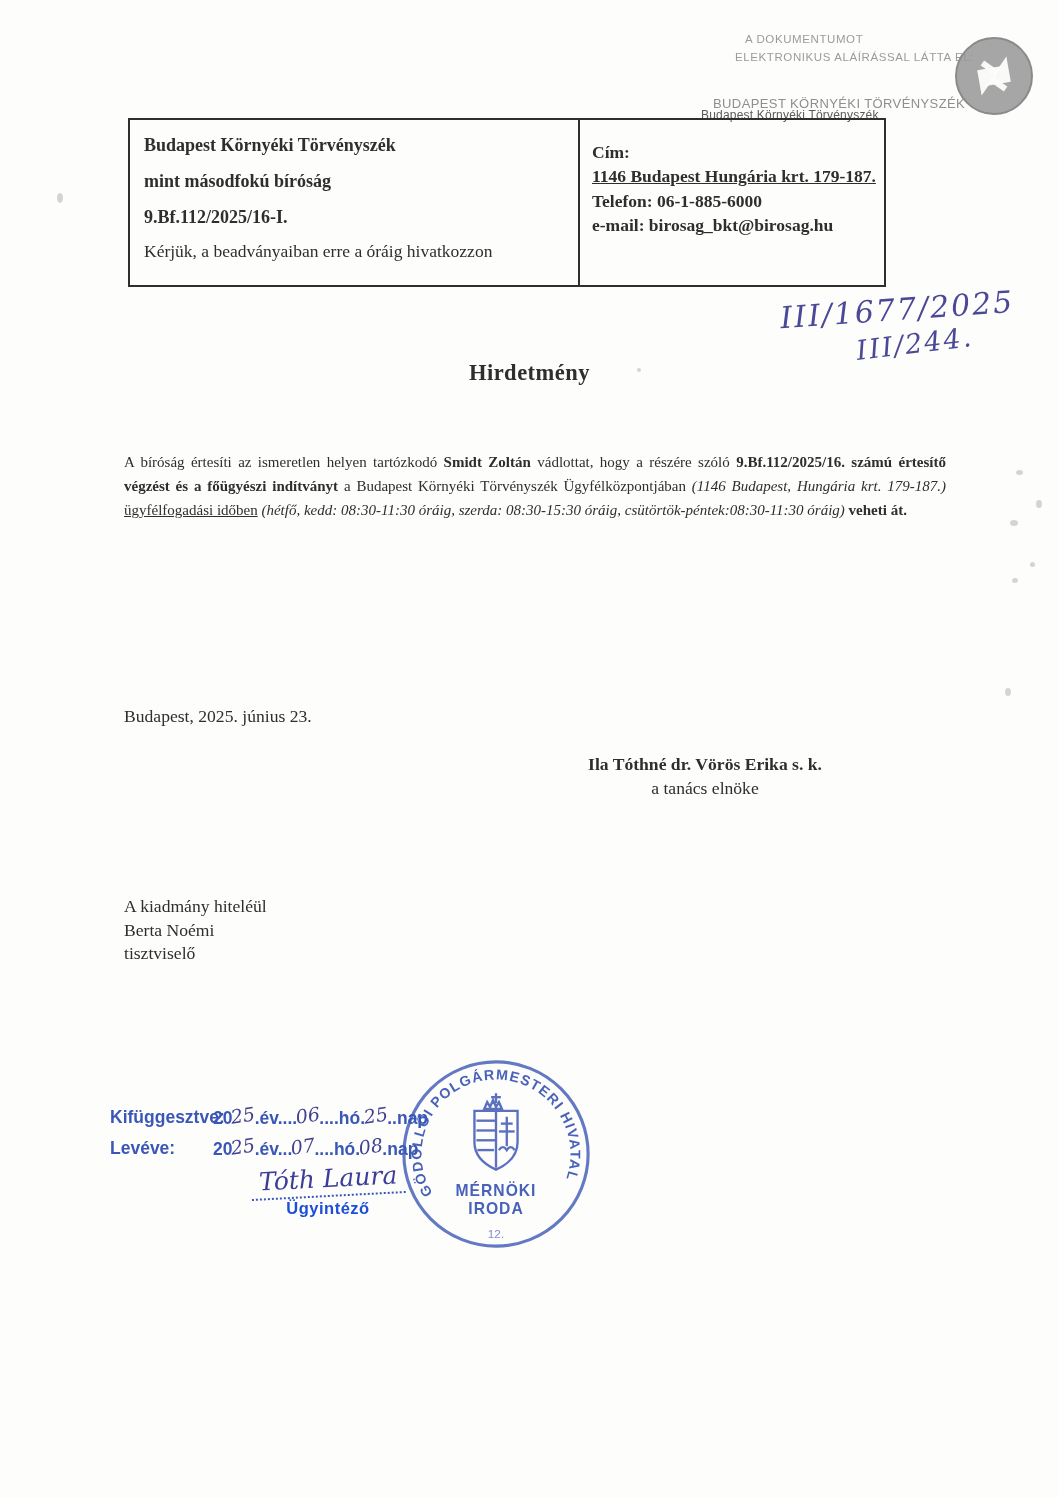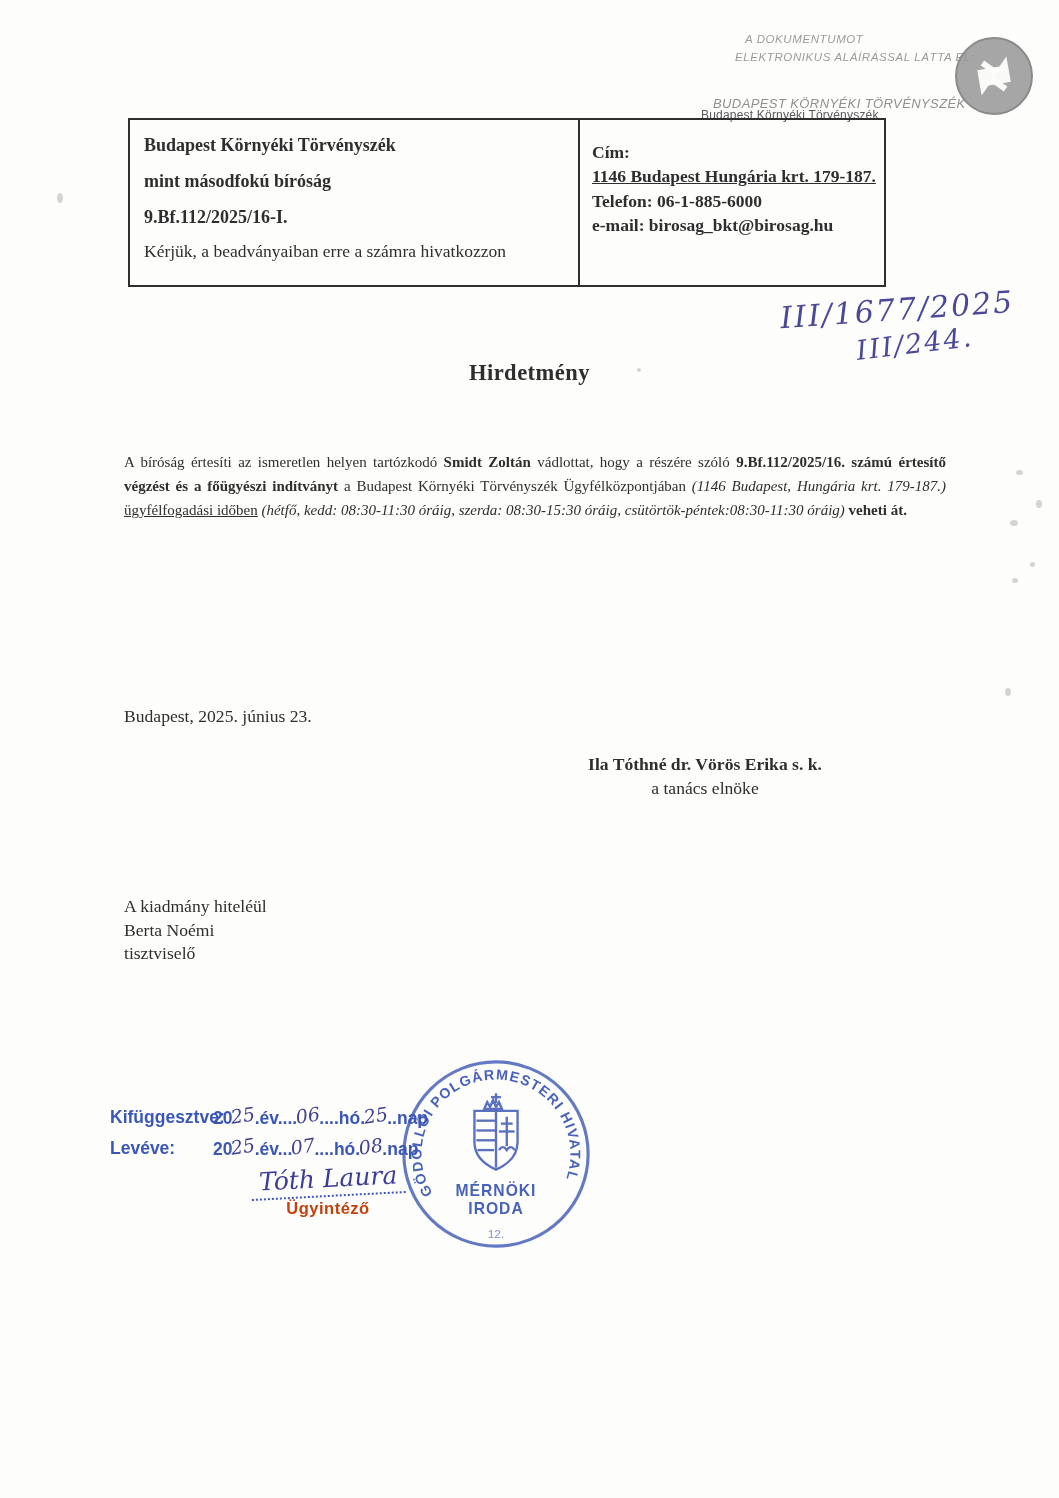--- a/index.html
+++ b/index.html
@@ -6,21 +6,21 @@
   .page{
     position:relative;
     width:1059px;height:1498px;
     margin:0 auto;
     background:#fdfdfb;
     overflow:hidden;
     font-family:"Liberation Serif", serif;
     color:#2e2e2e;
   }
   
-  .esig{position:absolute;font-family:"Liberation Sans", sans-serif;font-style:italic;color:#9b9b9b;white-space:nowrap;}
+  .esig{position:absolute;font-family:"Liberation Sans", sans-serif;color:#9b9b9b;white-space:nowrap;}
   .esig-1{left:745px;top:33px;font-size:11.5px;letter-spacing:.6px;}
   .esig-2{left:735px;top:51px;font-size:11.5px;letter-spacing:.6px;}
   .esig-3{left:713px;top:96px;font-size:13px;letter-spacing:.4px;color:#8f8f8f;}
   .esig-4{left:701px;top:108px;font-size:12px;font-style:normal;color:#5a5a5a;letter-spacing:.2px;}
   .logo-wrap{position:absolute;left:953px;top:35px;width:82px;height:82px;}
   
   .hbox{position:absolute;border:2px solid #2f2f2f;background:transparent;box-sizing:border-box;}
   .hbox-left{left:128px;top:118px;width:452px;height:169px;padding:7px 14px;}
   .hbox-right{left:578px;top:118px;width:308px;height:169px;padding:20px 12px;}
   .hbox-left .bl{font-size:18px;font-weight:bold;line-height:36px;white-space:nowrap;}
@@ -43,21 +43,21 @@
   .sig-name{font-size:17.6px;font-weight:bold;line-height:24px;}
   .sig-title{font-size:17.6px;line-height:24px;}
   .attest{position:absolute;left:124px;top:895px;font-size:17.6px;line-height:23.6px;}
   
   .post-stamp{position:absolute;left:110px;top:1102px;font-family:"Liberation Sans", sans-serif;color:#3a57b8;font-weight:bold;font-size:17.5px;}
   .stamp-row{display:flex;line-height:30px;white-space:nowrap;}
   .stamp-label{width:103px;}
   .hw{display:inline-block;font-family:"DejaVu Serif", serif;font-weight:normal;font-style:italic;color:#41418f;font-size:19px;transform:rotate(-8deg) translateY(-2px);margin:0 -1px;}
   .clerk{position:absolute;left:243px;top:1164px;width:170px;text-align:center;font-family:"Liberation Sans", sans-serif;}
   .clerk-sig{display:inline-block;font-family:"DejaVu Serif", serif;font-style:italic;font-size:25px;color:#3d3d99;transform:rotate(-3deg);border-bottom:2px dotted #3a57b8;padding:0 8px 2px 8px;}
-  .clerk-title{font-size:16.5px;color:#c2410c;font-weight:bold;margin-top:2px;letter-spacing:.5px;}
+  .clerk-title{font-size:16.5px;color:#1d4ed8;font-weight:bold;margin-top:2px;letter-spacing:.5px;}
   
   .seal{position:absolute;left:398px;top:1056px;width:196px;height:196px;opacity:.92;}
   
   .speck{position:absolute;background:#b5b3ae;border-radius:50%;opacity:.55;}
 </style>
 </head>
 <body>
 
 <div class="page">
 
@@ -72,21 +72,21 @@
       <path d="M24,34 L40,34 L40,18 L58,36 L40,54 L40,40 L24,40 Z" fill="#fdfdfb" opacity="0.95" transform="rotate(35 41 41)"></path>
       <path d="M24,34 L40,34 L40,18 L58,36 L40,54 L40,40 L24,40 Z" fill="#fdfdfb" opacity="0.95" transform="rotate(215 41 41)"></path>
       <circle cx="41" cy="41" r="38" fill="none" stroke="#8a8a8a" stroke-width="2"></circle>
     </svg>
   </div>
 
   <div class="hbox hbox-left">
     <div class="bl">Budapest Környéki Törvényszék</div>
     <div class="bl">mint másodfokú bíróság</div>
     <div class="bl">9.Bf.112/2025/16-I.</div>
-    <div class="rl">Kérjük, a beadványaiban erre a számra hivatkozzon</div>
+    <div class="rl">Kérjük, a beadványaiban erre a óráig hivatkozzon</div>
   </div>
   <div class="hbox hbox-right">
     <div>Cím:</div>
     <div class="u">1146 Budapest Hungária krt. 179-187. </div>
     <div>Telefon: 06-1-885-6000</div>
     <div>e-mail: birosag_bkt@birosag.hu</div>
   </div>
 
   <div class="hw-ref hw-ref-1">III/1677/2025</div>
   <div class="hw-ref hw-ref-2">III/244.</div>

